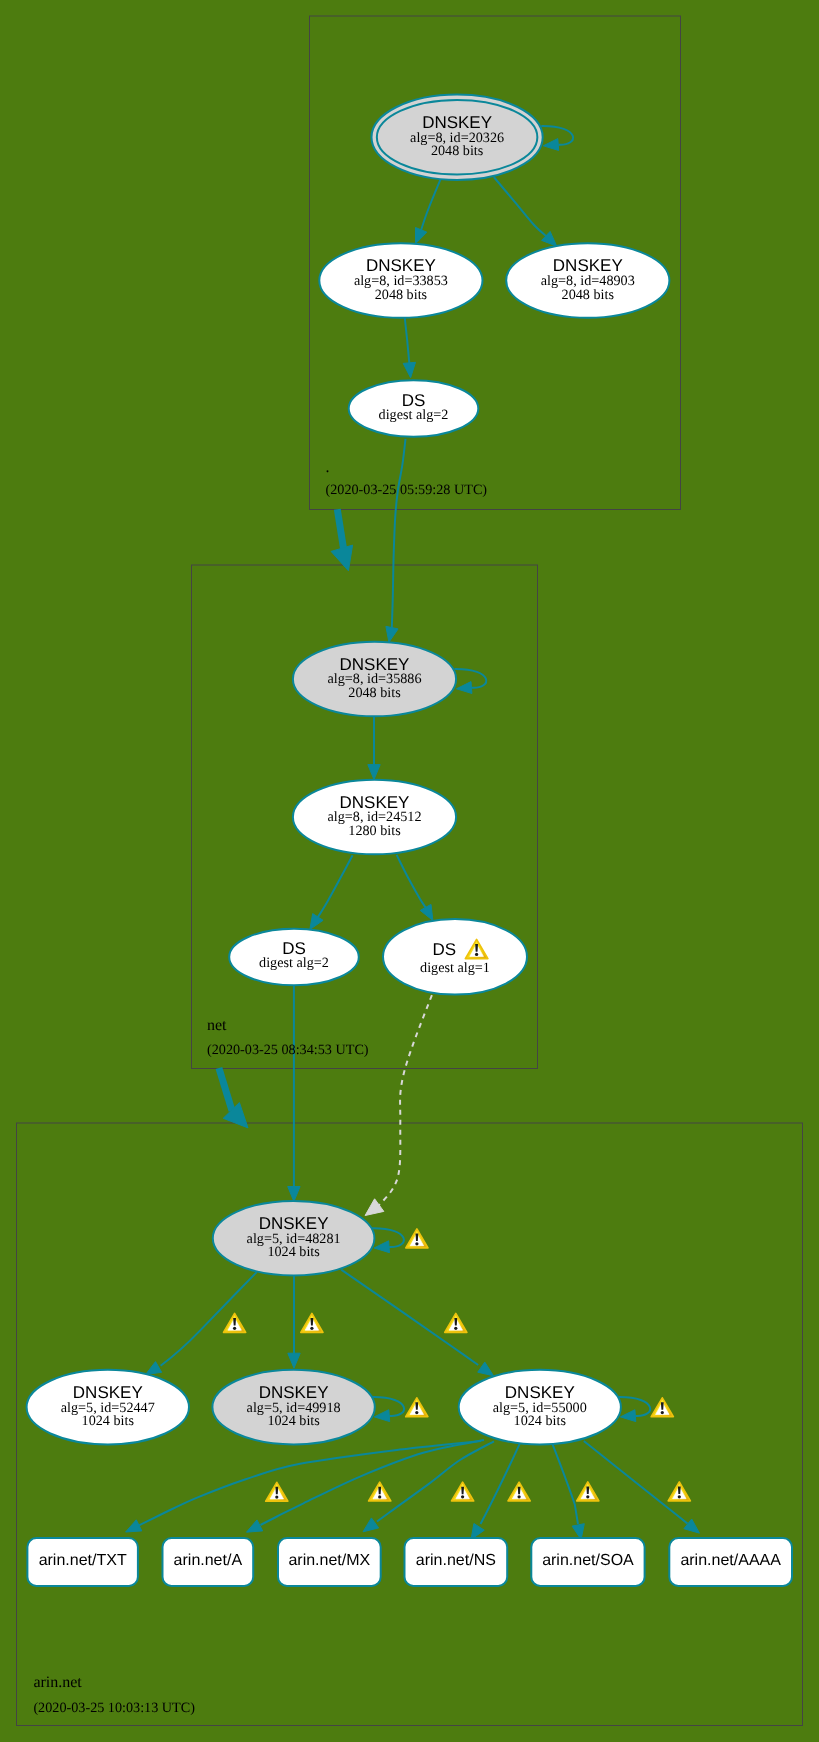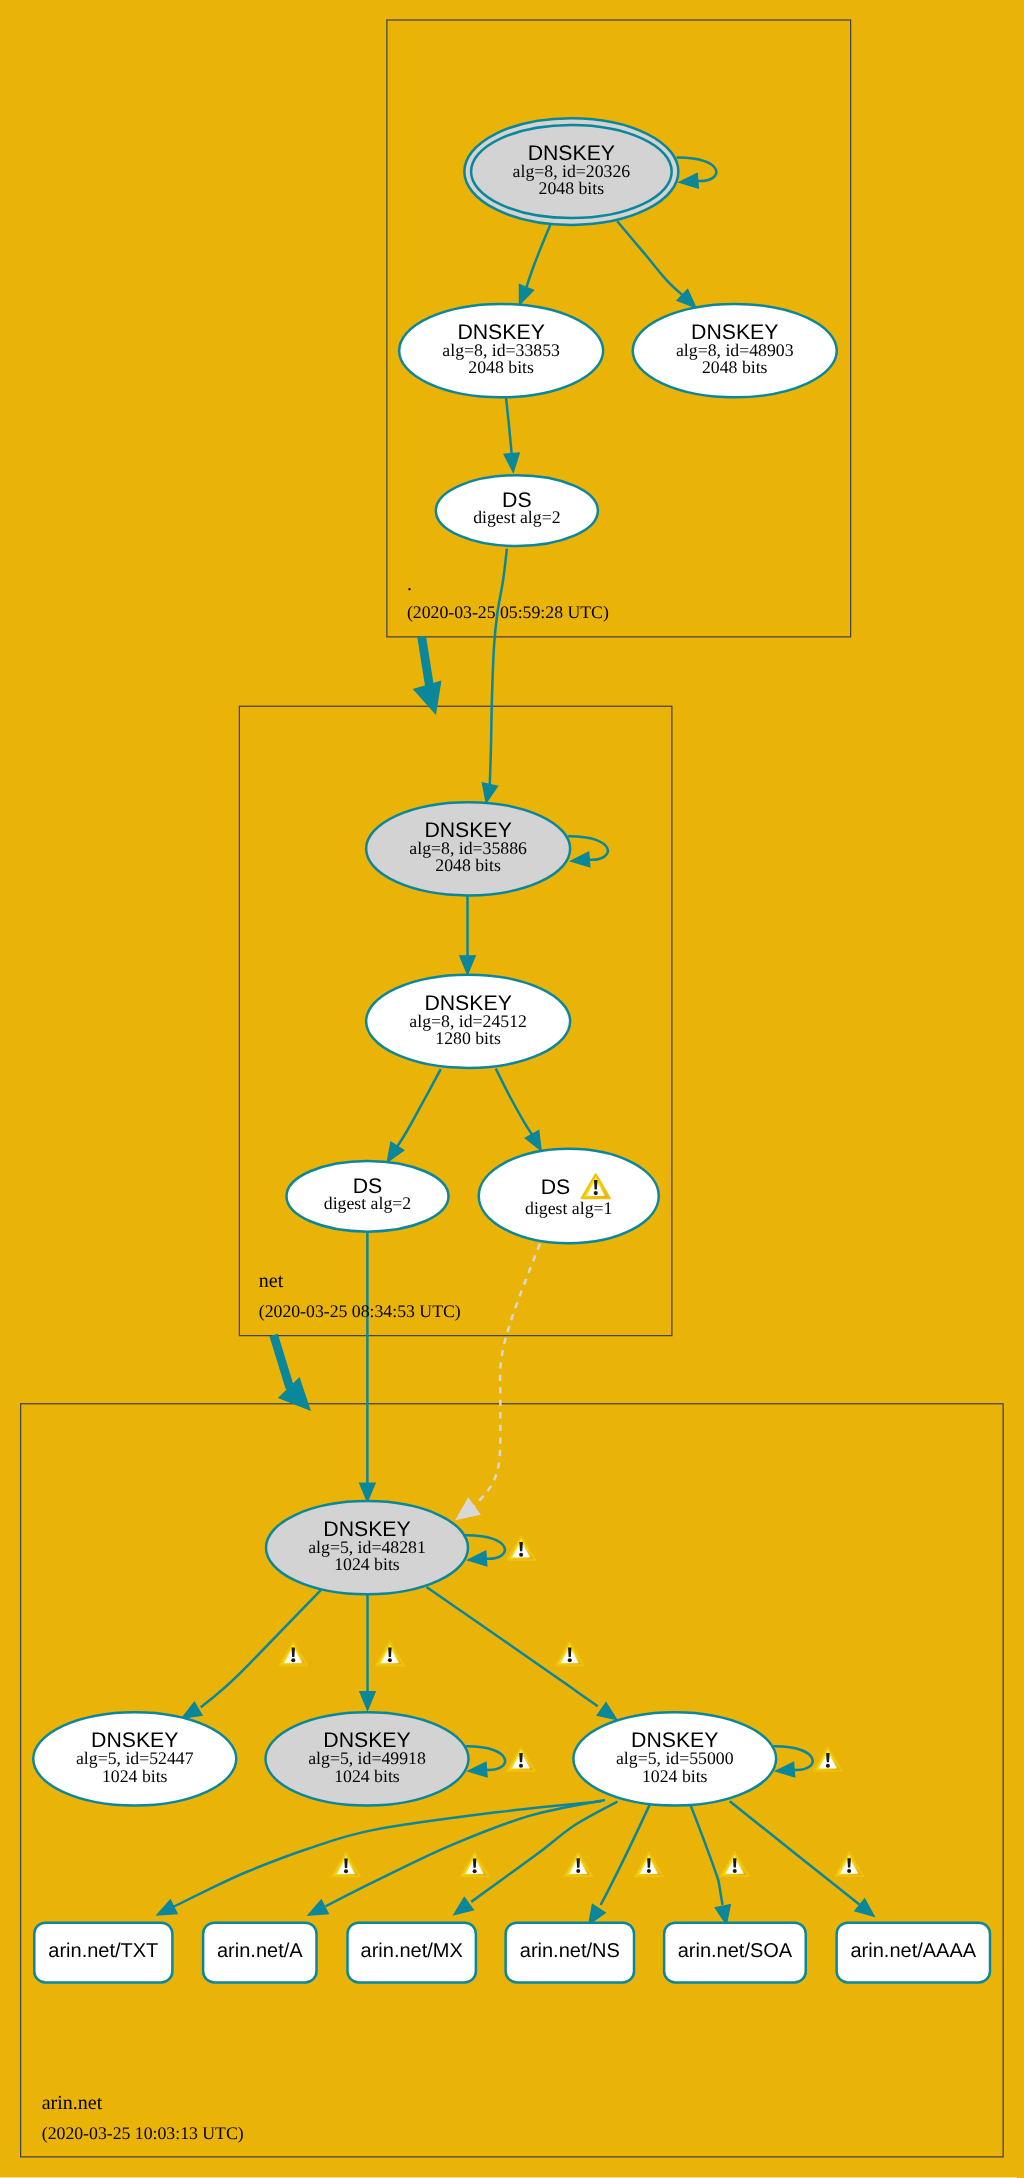--- a/index.html
+++ b/index.html
@@ -1,20 +1,20 @@
 <!DOCTYPE html>
 <html><head>
 <meta charset="utf-8">
 <style>
   html,body{margin:0;padding:0;background:#ffffff;
               -webkit-font-smoothing:antialiased;
               text-rendering:geometricPrecision;}
   body{width:819px;height:1742px;overflow:hidden;
        font-family:"Liberation Sans",sans-serif;}
-  #canvas{position:relative;width:819px;height:1742px;background:#eab308;}
+  #canvas{position:relative;width:819px;height:1742px;background:#4d7c0f;}
   svg{display:block;position:absolute;top:0;left:0;}
   .cluster{fill:none;stroke:#444444;stroke-width:1;}
   .node-ell{stroke:#0a879a;stroke-width:2;}
   .fill-secure{fill:#d3d3d3;}
   .fill-plain{fill:#ffffff;}
   .edge{fill:none;stroke:#0a879a;stroke-width:2;}
   .edge-zone{fill:none;stroke:#0a879a;stroke-width:7;}
   .edge-bogus{fill:none;stroke:#d8d8d8;stroke-width:2;stroke-dasharray:5 5;}
   .ah{fill:#0a879a;stroke:#0a879a;stroke-width:1;}
   .ah-bogus{fill:#d8d8d8;stroke:#d8d8d8;stroke-width:1;}

